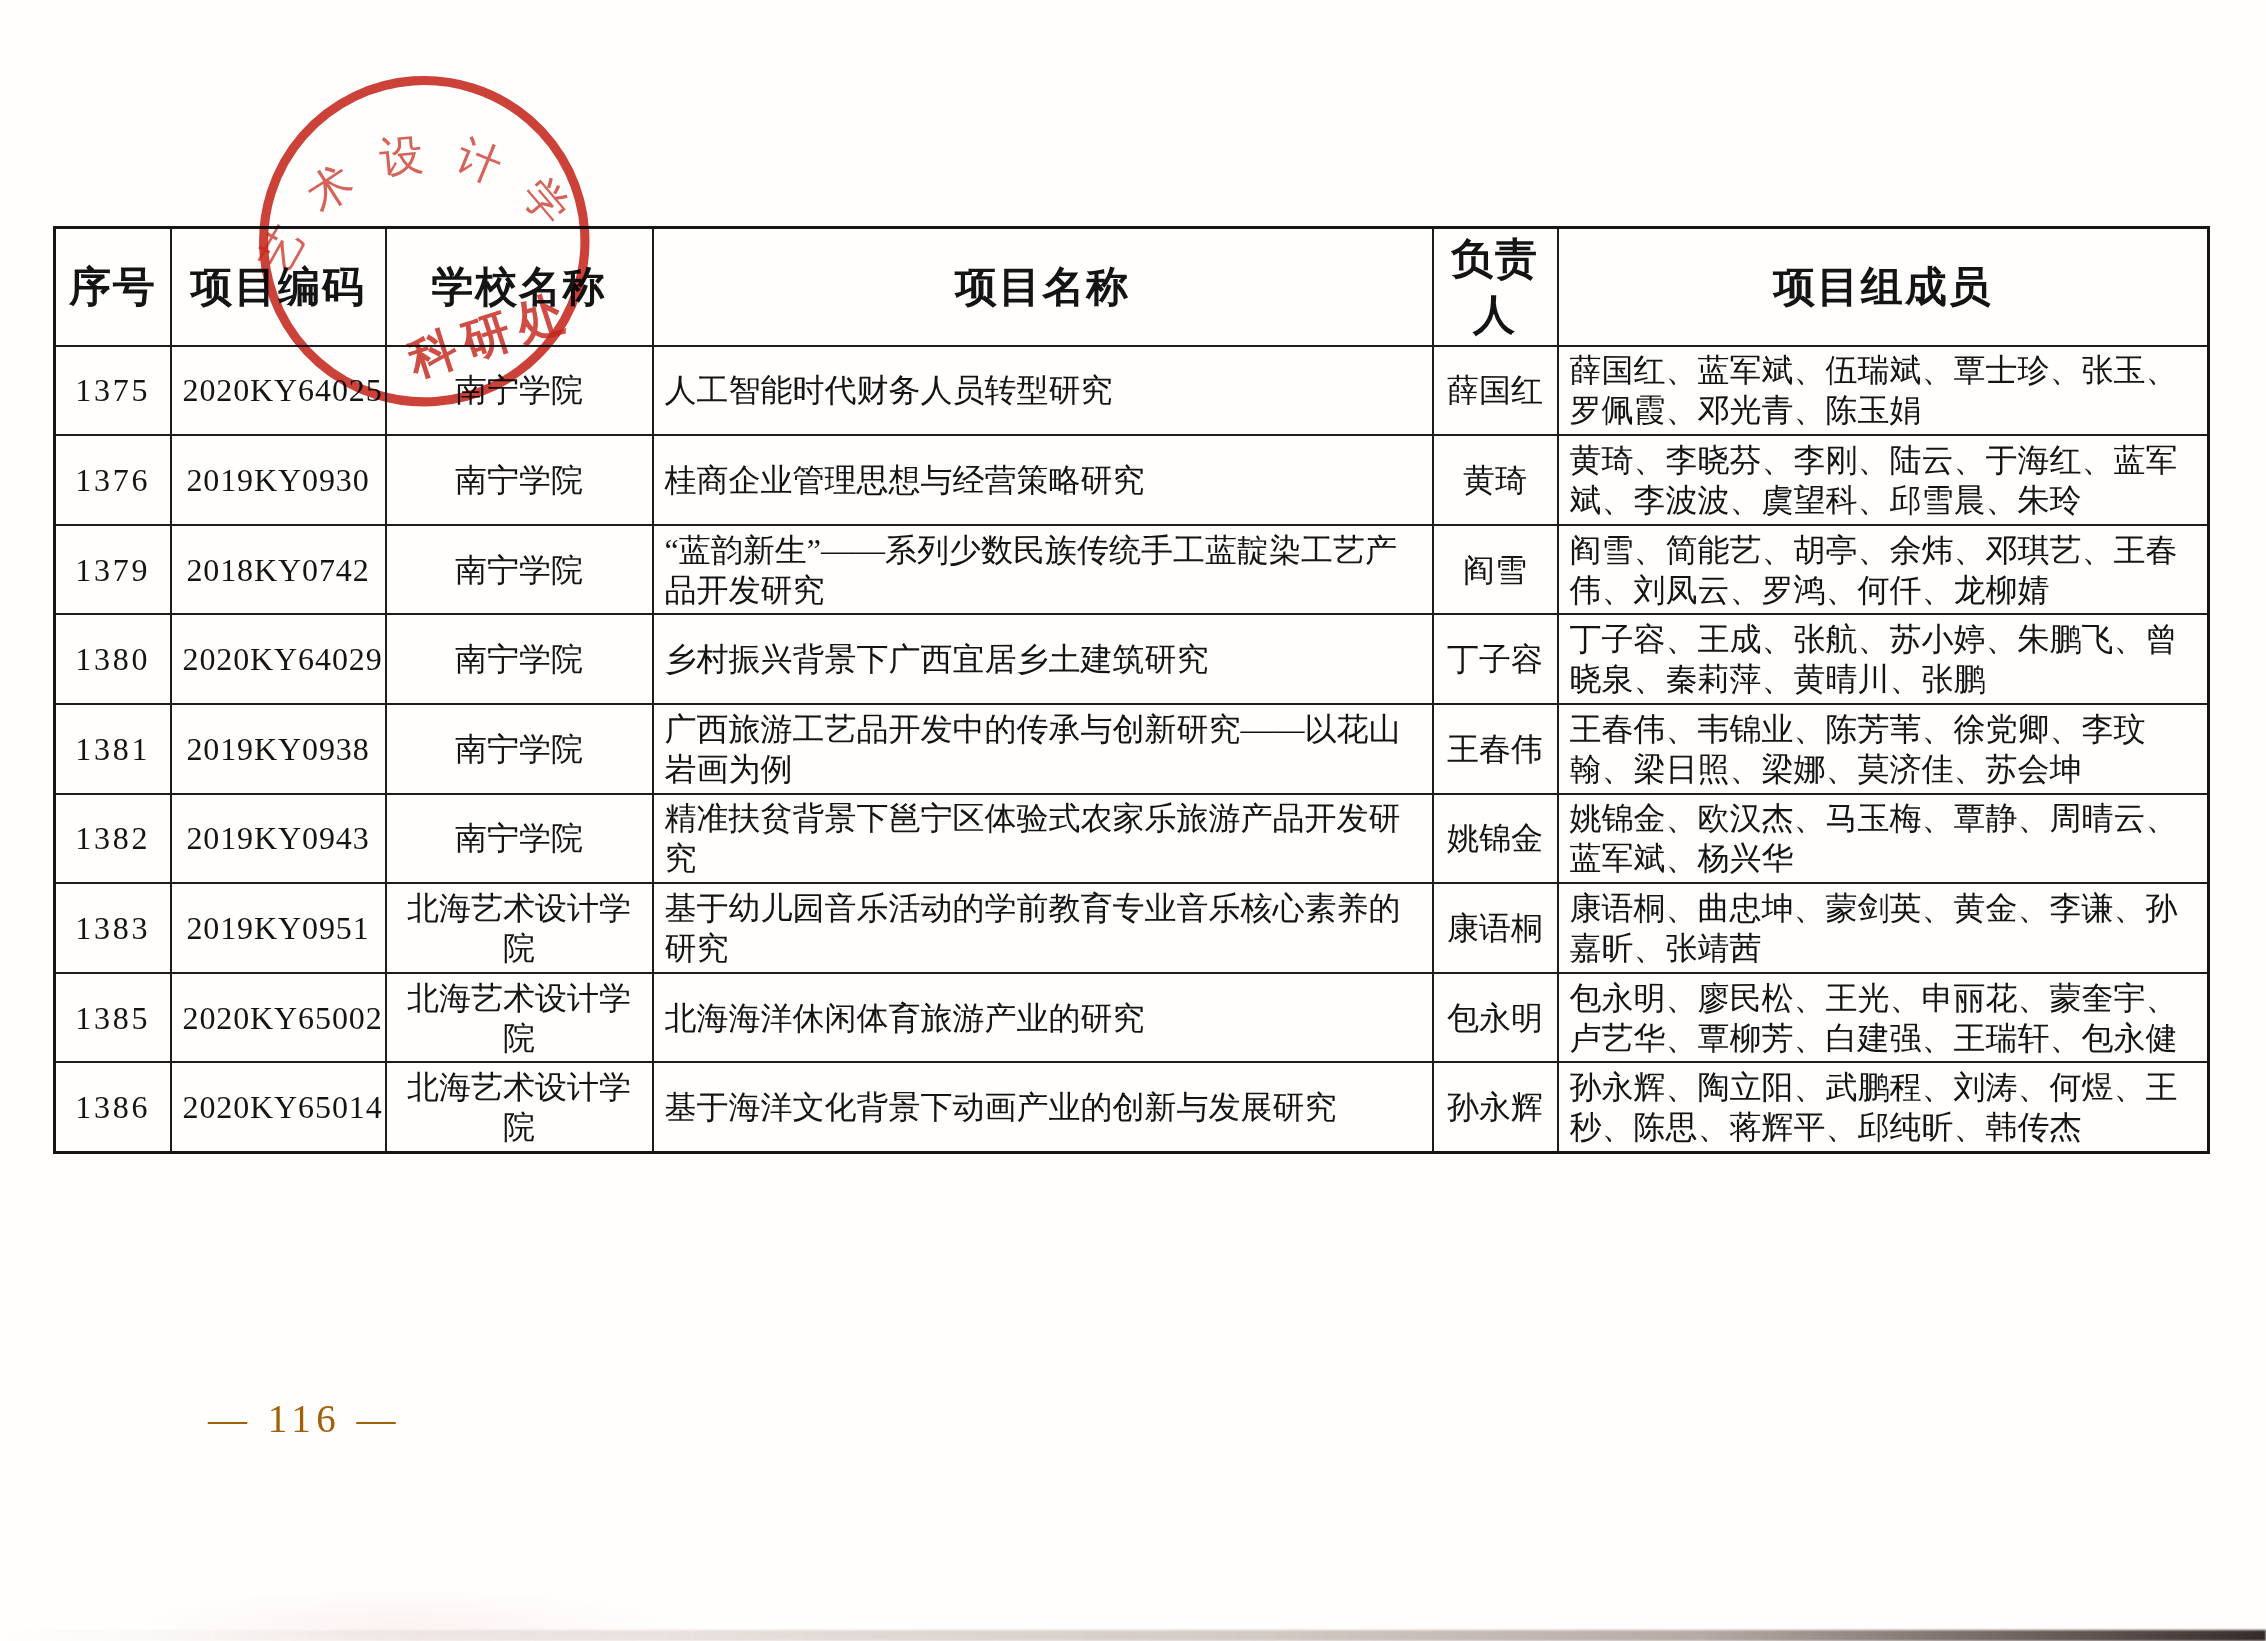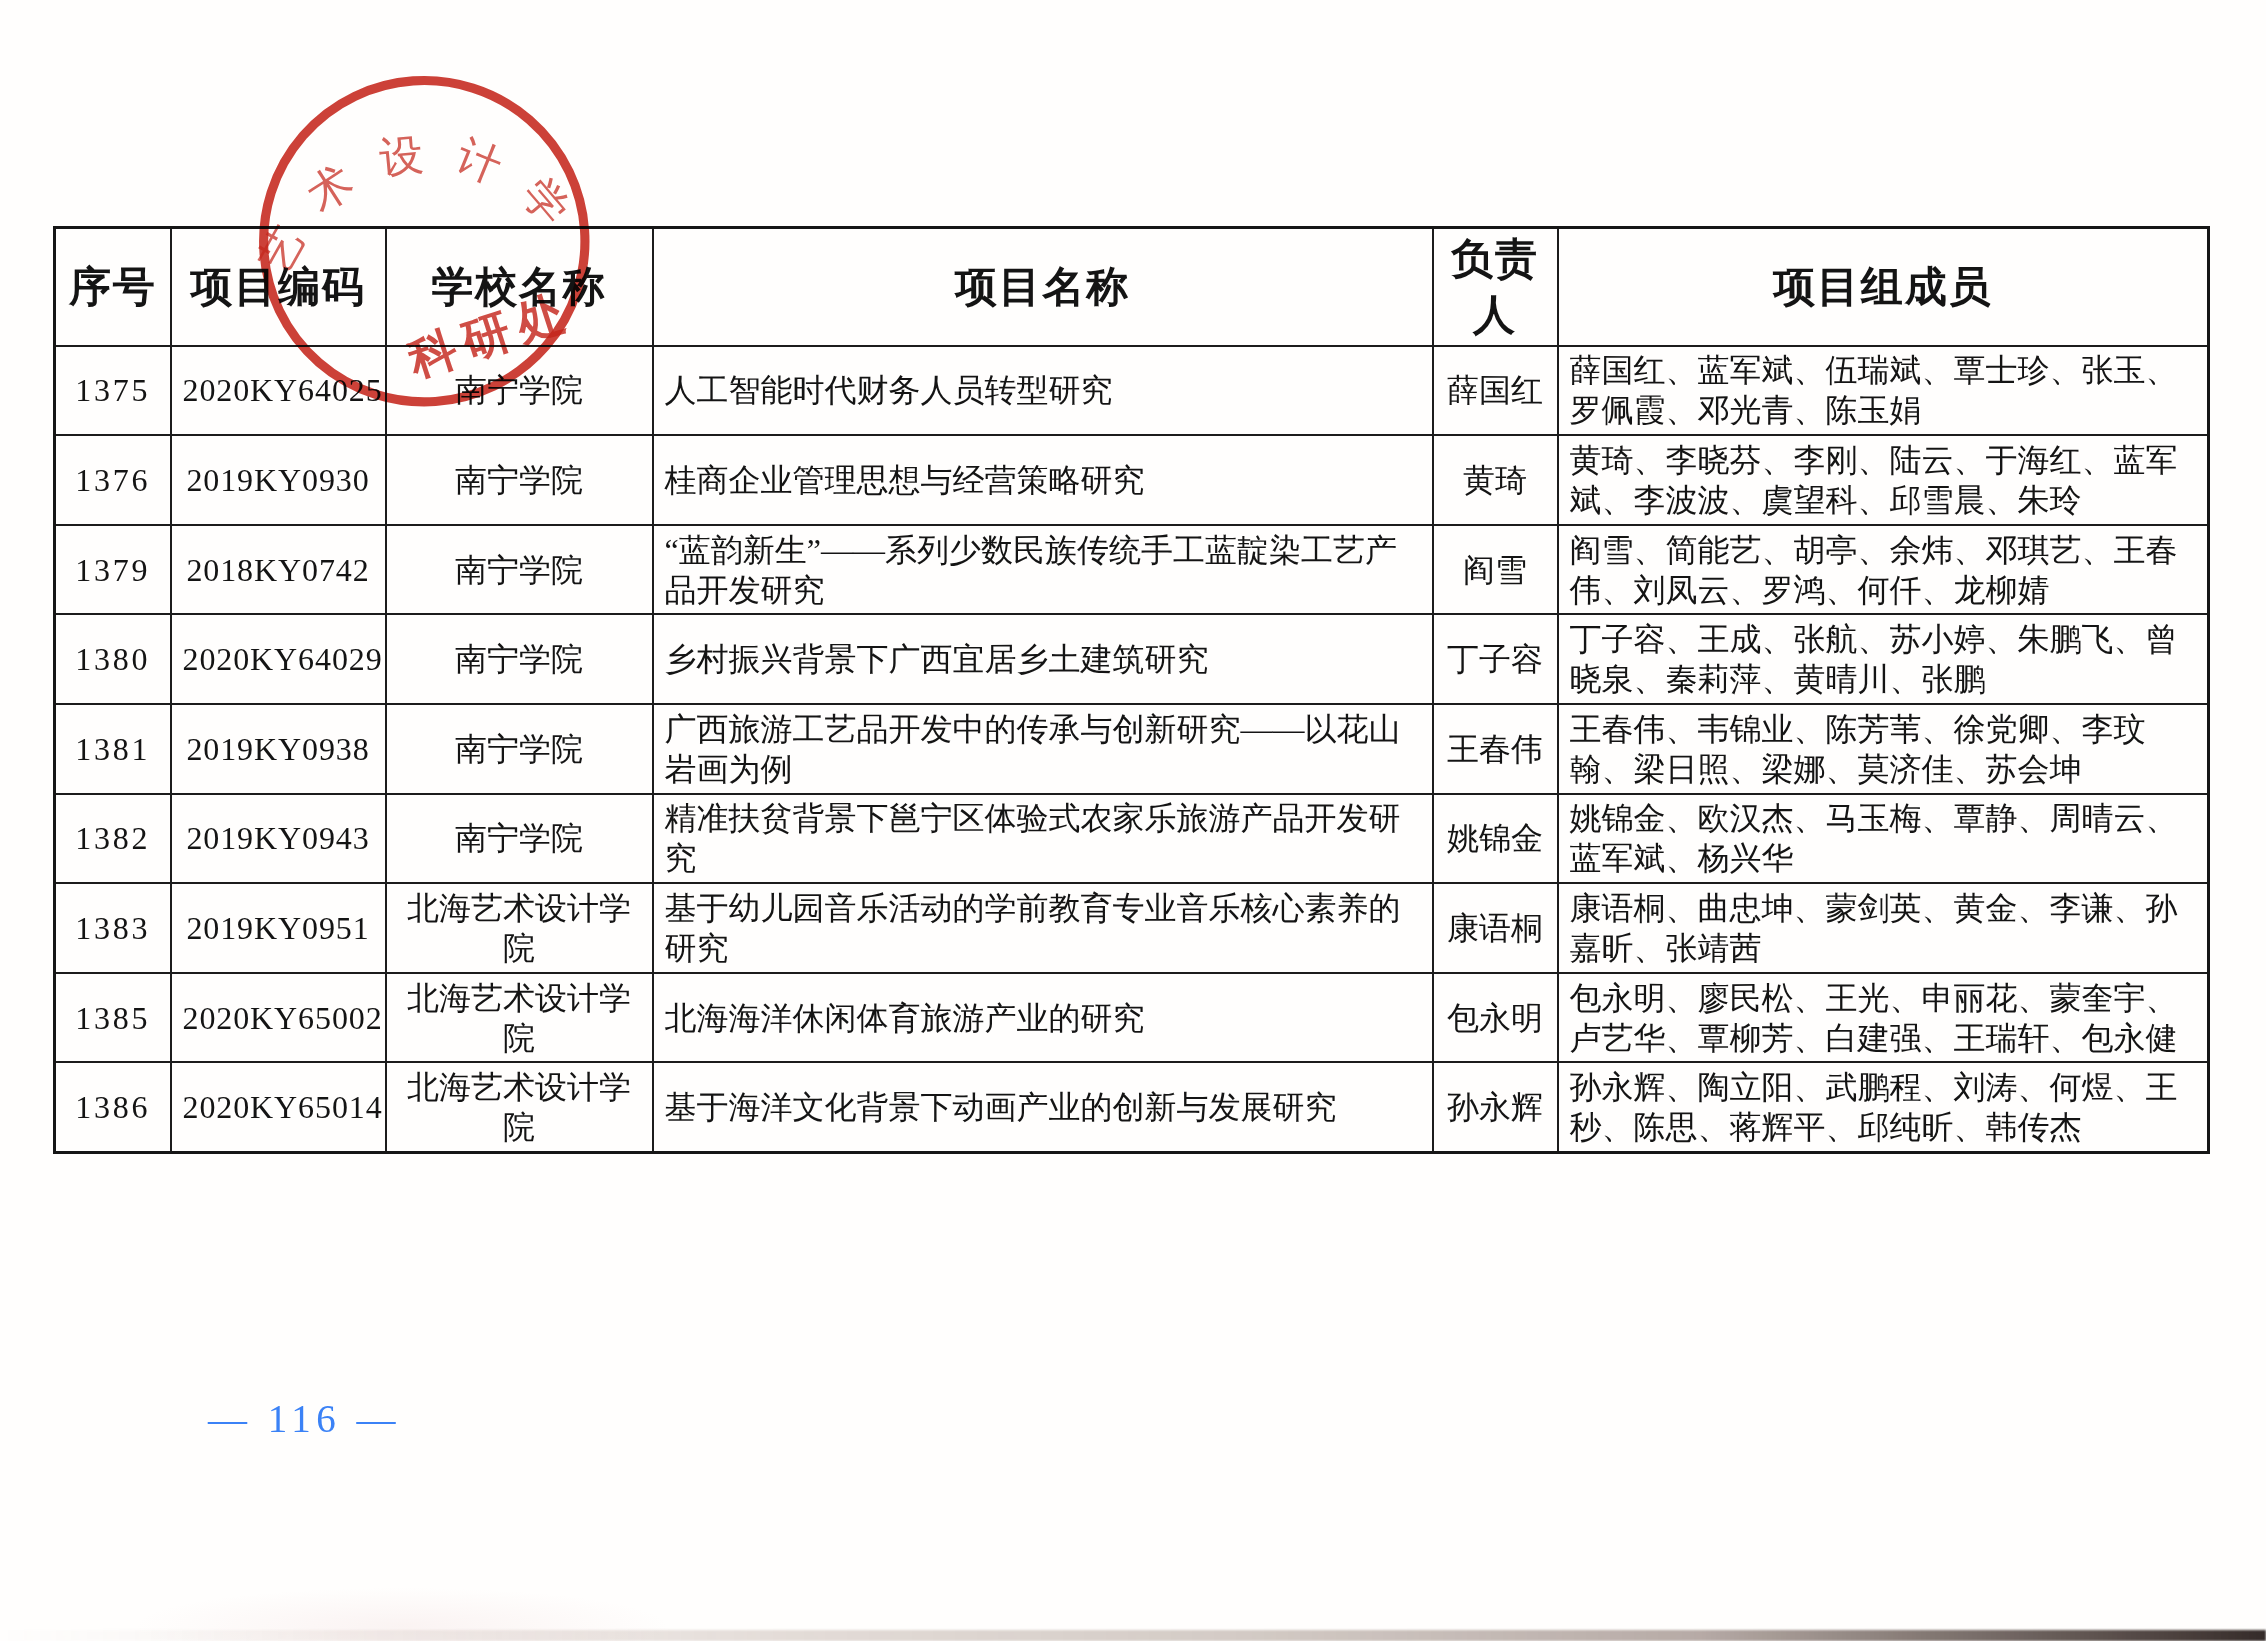--- a/index.html
+++ b/index.html
@@ -105,21 +105,21 @@
     text-align: left;
     line-height: 40px;
     padding: 1.8px 9.1px 1.8px 12.8px;
   }
   .page-number {
     position: absolute;
     left: 208px;
     top: 1396px;
     font-size: 39px;
     letter-spacing: 5.5px;
-    color: #3b82f6;
+    color: #a16207;
     font-family: "Liberation Serif", "DejaVu Serif", serif;
     text-align: center;
   }
   .stamp {
     position: absolute;
     left: 249px;
     top: 60px;
     width: 356px;
     height: 362px;
     transform: rotate(-4deg);

